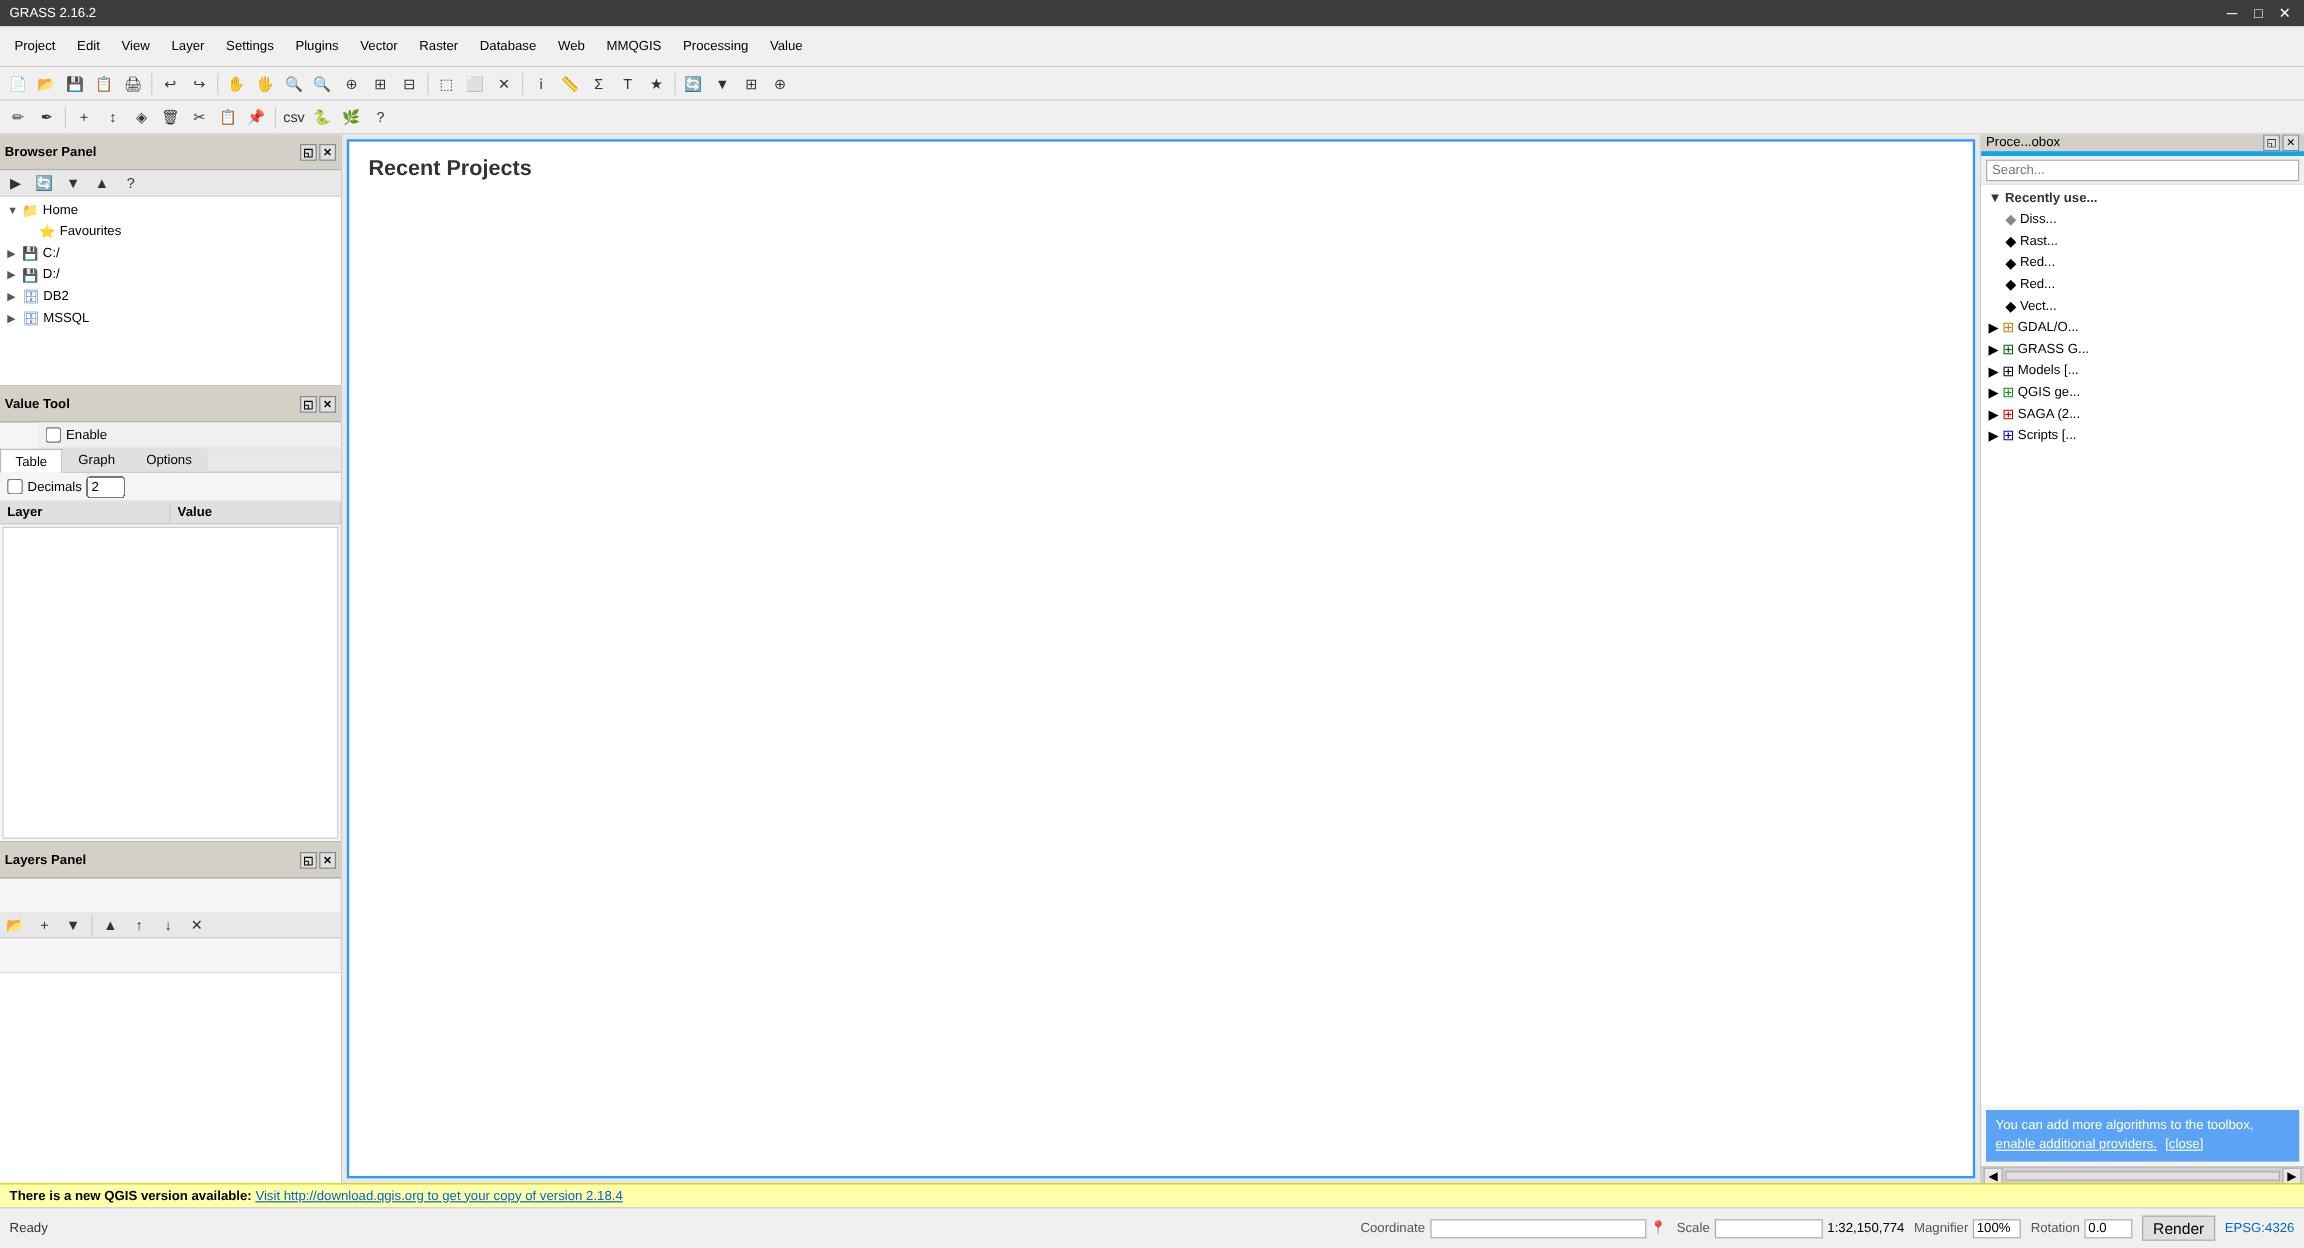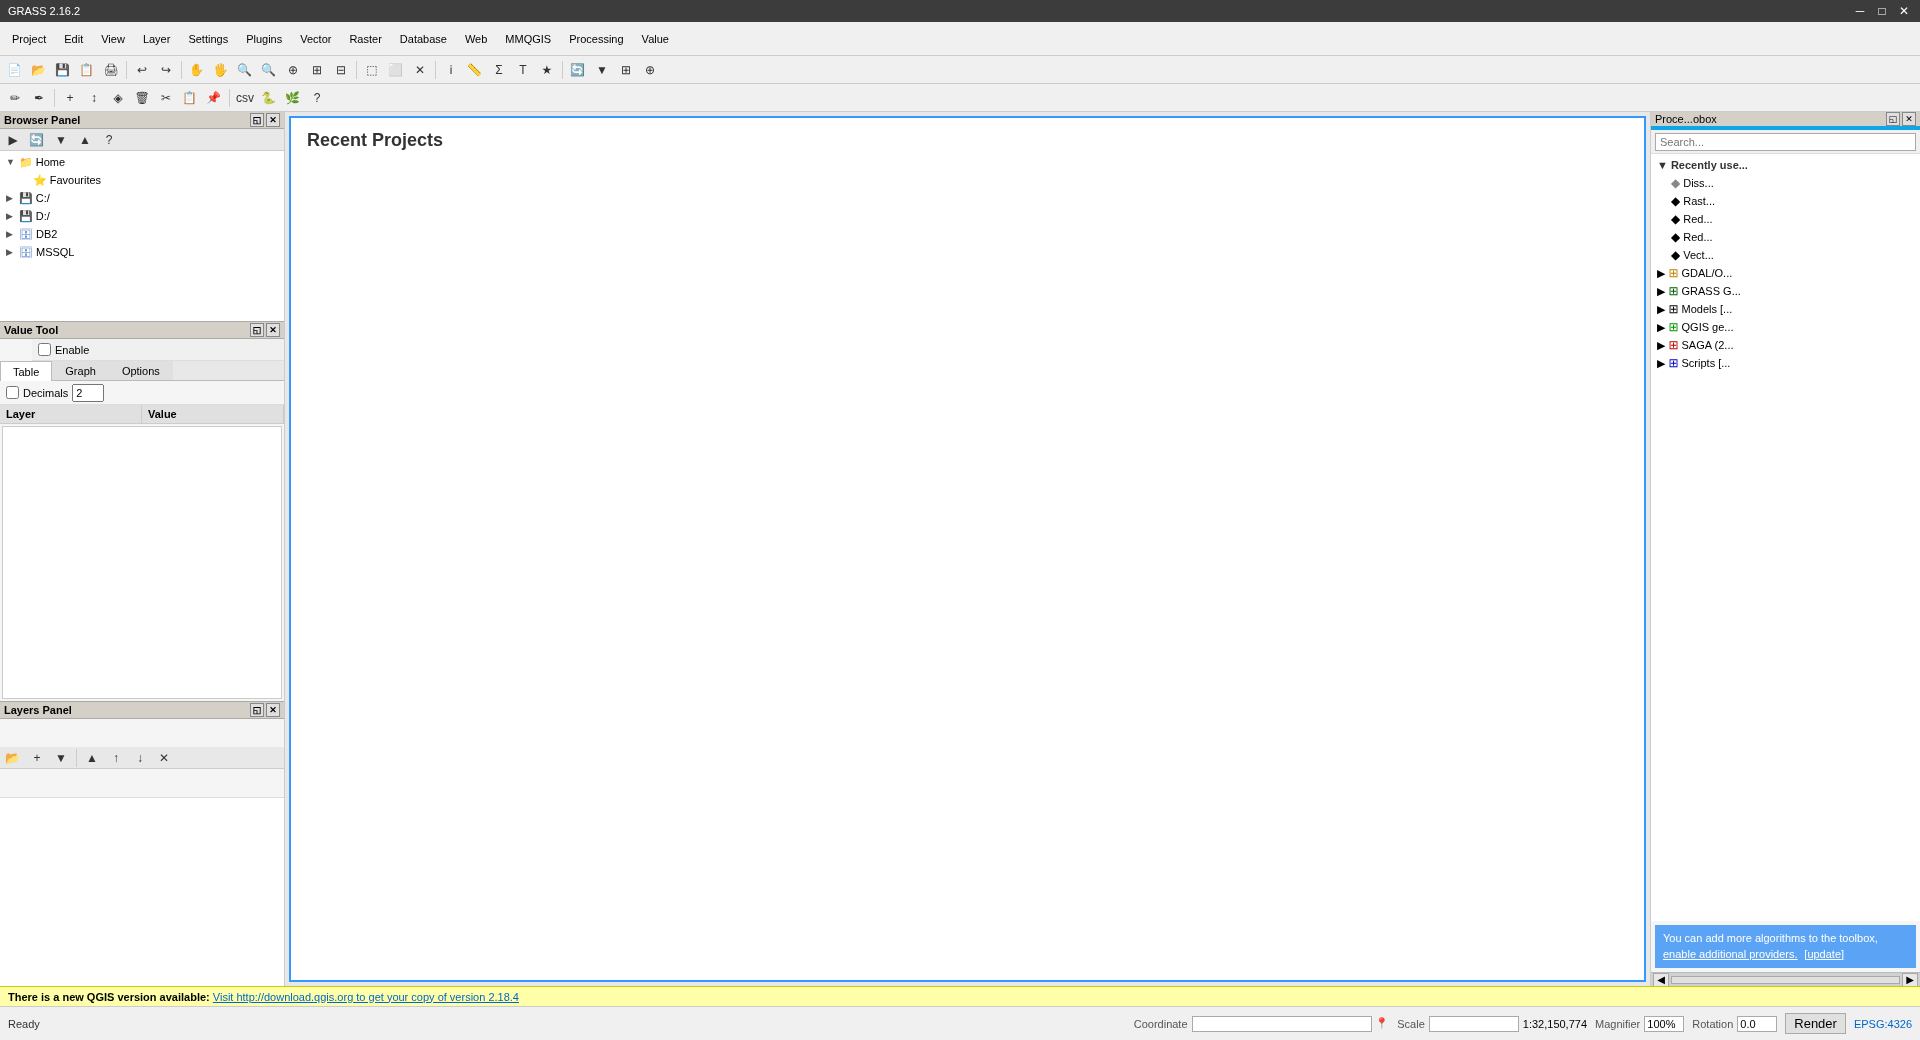--- a/index.html
+++ b/index.html
@@ -83,21 +83,21 @@
       flex-direction: column;
       background: #f5f5f5;
       border-right: 1px solid #ccc;
       flex-shrink: 0;
     }
 
     
     .panel-header {
       background: #d4d0c8;
       border-bottom: 1px solid #aaa;
-      height: 17px;
+      height: 30px;
       display: flex;
       align-items: center;
       justify-content: space-between;
       padding: 0 4px;
       font-size: 11px;
       font-weight: bold;
       flex-shrink: 0;
     }
     .panel-header-btns { display: flex; gap: 2px; }
     .panel-ctrl-btn {
@@ -668,21 +668,21 @@
       <div class="proc-item">
         <span>▶</span>
         <span class="item-icon scripts-color">⊞</span>
         <span>Scripts [...</span>
       </div>
     </div>
 
     <div class="info-box">
       <span>You can add more algorithms to the toolbox,</span>
       <a>enable additional providers.</a>
-      <a style="margin-left:4px;">[update]</a>
+      <a style="margin-left:4px;">[close]</a>
     </div>
 
     <div class="scroll-area">
       <span class="mini-btn">◀</span>
       <div style="flex:1;height:8px;background:#e0e0e0;border:1px solid #aaa;margin:0 2px;"></div>
       <span class="mini-btn">▶</span>
     </div>
   </div>
 
 </div>

